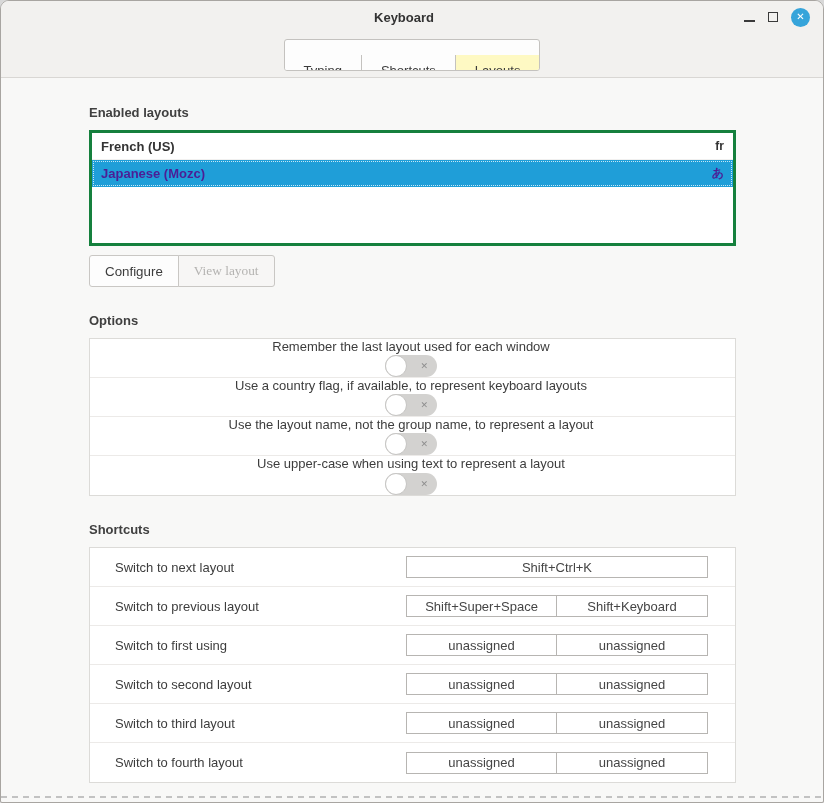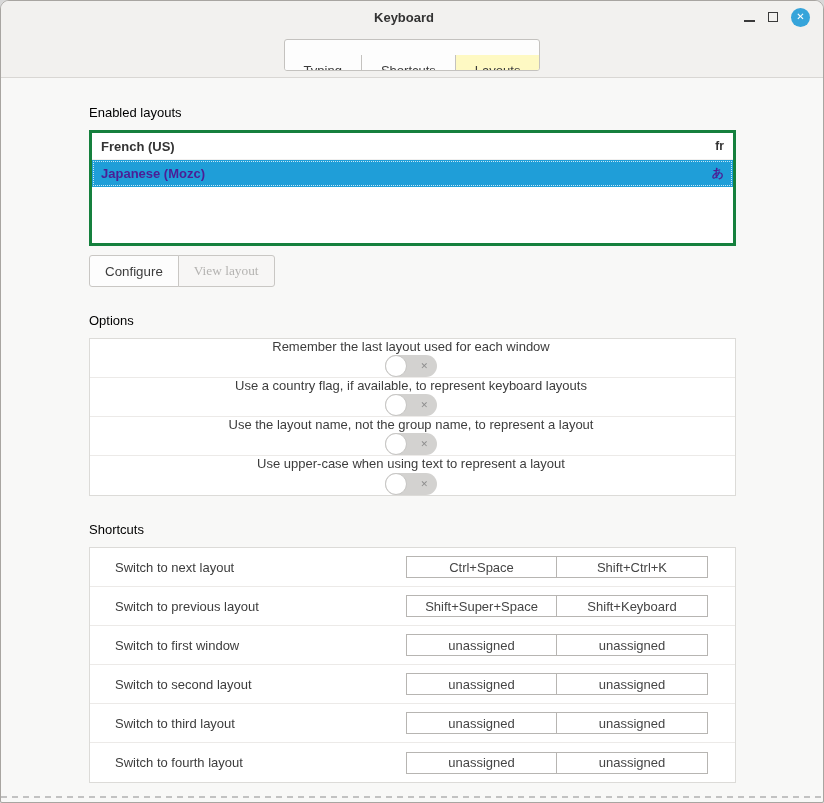--- a/index.html
+++ b/index.html
@@ -46,21 +46,21 @@
   .tab {
     height:100%; display:flex; align-items:center; justify-content:center;
     padding:0 19px; background:#fdfdfd; color:#3c3c3c; cursor:default;
     border-right:1px solid #c4c2bf;
     margin-top:15px;
   }
   .tab:last-child { border-right:none; }
   .tab.active { background:#fef9c3; }
   
   .content { padding:27px 87px 0 88px; }
-  .section-label { font-weight:400; color:#000000; margin-bottom:10px; }
+  .section-label { font-weight:700; color:#404040; margin-bottom:10px; }
   
   .listbox { height:116px; background:#fff; border:3px solid #15803d; overflow:hidden; }
   .layout-row {
     height:27px; display:flex; align-items:center; justify-content:space-between;
     padding:0 9px; font-weight:700; color:#333;
     border-bottom:1px solid #f1f0ef;
   }
   .layout-row .indicator { font-size:12px; }
   .layout-row.selected {
     background:#1f9ed8; color:#4c1d95; border-bottom-color:#1f9ed8;
@@ -194,33 +194,32 @@
       </div>
     </div>
 
     <div class="gap26"></div>
 
     <div class="section-label">Shortcuts</div>
     <div class="rows-box">
       <div class="sc-row">
         <span>Switch to next layout</span>
         <span class="kb-pair">
-          <button class="kb">Ctrl+Space</button>
           <button class="kb">Shift+Ctrl+K</button>
         </span>
       </div>
       <div class="sc-row">
         <span>Switch to previous layout</span>
         <span class="kb-pair">
           <button class="kb">Shift+Super+Space</button>
           <button class="kb">Shift+Keyboard</button>
         </span>
       </div>
       <div class="sc-row">
-        <span>Switch to first window</span>
+        <span>Switch to first using</span>
         <span class="kb-pair">
           <button class="kb">unassigned</button>
           <button class="kb">unassigned</button>
         </span>
       </div>
       <div class="sc-row">
         <span>Switch to second layout</span>
         <span class="kb-pair">
           <button class="kb">unassigned</button>
           <button class="kb">unassigned</button>

